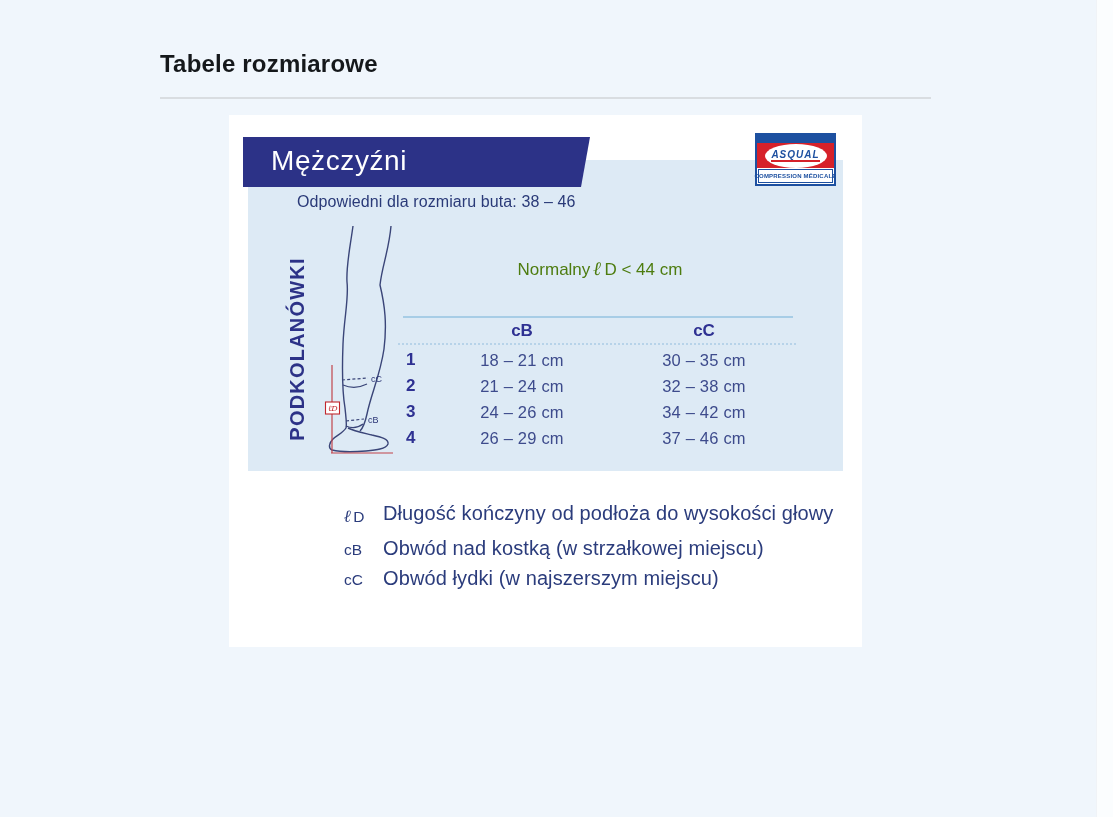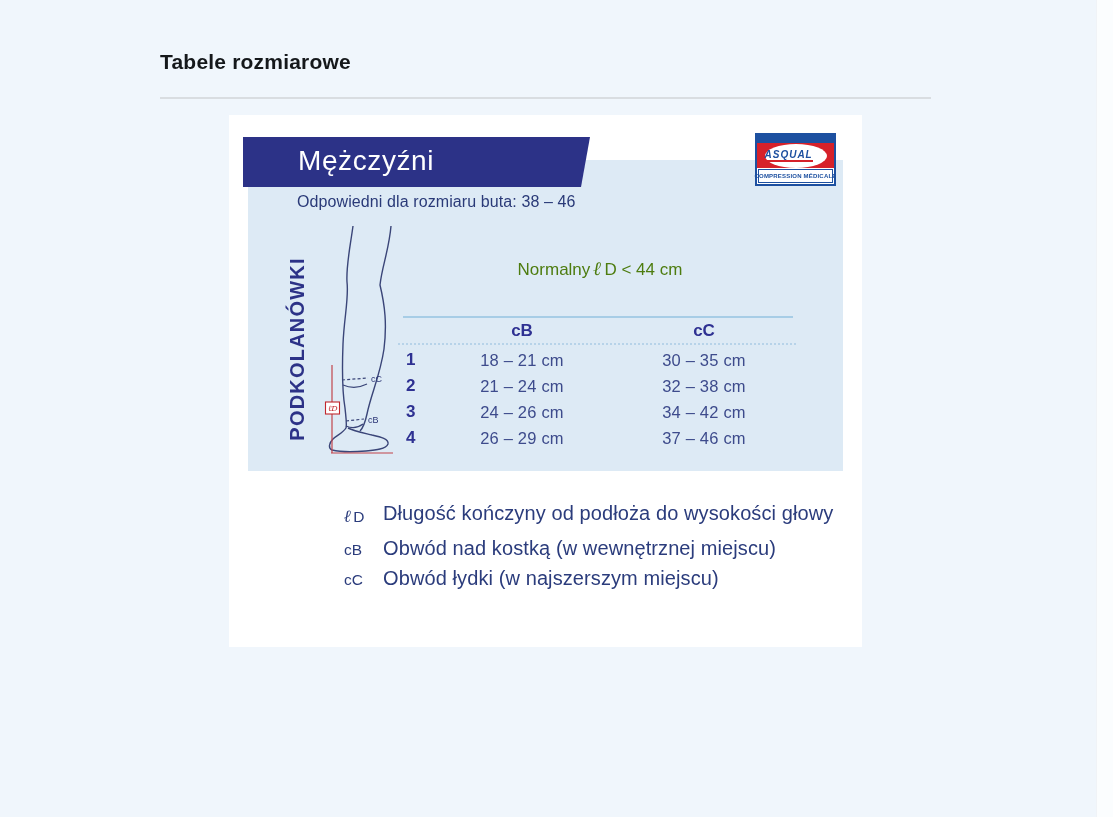--- a/index.html
+++ b/index.html
@@ -4,47 +4,47 @@
 <style>
   html,body{margin:0;padding:0;}
   body{
     width:1113px;height:817px;position:relative;overflow:hidden;
     background:#f0f6fc;
     font-family:"Liberation Sans", sans-serif;
   }
   .abs{position:absolute;}
 
   .page-title{
-    left:160px;top:50px;font-size:21px;font-weight:bold;color:#15181b;letter-spacing:.2px;
+    left:160px;top:50px;font-size:24px;font-weight:bold;color:#15181b;letter-spacing:.2px;
   }
   .divider{left:160px;top:97px;width:771px;height:2px;background:#d9dde1;}
 
   .scroll-track{right:0;top:0;width:16px;height:817px;background:#fbfdfe;border-left:1px solid #f0f3f7;}
 
   .card{left:229px;top:115px;width:633px;height:532px;background:#ffffff;}
 
   .panel{left:19px;top:45px;width:595px;height:311px;background:#ddeaf5;}
 
   .banner{
     left:14px;top:22px;width:347px;height:50px;background:#2c3287;z-index:3;
     clip-path:polygon(0 0,100% 0,calc(100% - 9px) 100%,0 100%);
     display:flex;align-items:center;
   }
   .banner-title{
-    color:#ffffff;font-size:28px;font-weight:400;letter-spacing:.6px;padding-left:55px;padding-bottom:2px;
+    color:#ffffff;font-size:28px;font-weight:400;letter-spacing:.6px;padding-left:28px;padding-bottom:2px;
   }
 
   .logo{left:526px;top:18px;width:81px;height:53px;background:#ffffff;border:2px solid #1d50a0;
     box-sizing:border-box;z-index:4;display:flex;flex-direction:column;}
   .logo-top{height:8px;background:#1d50a0;}
   .logo-mid{height:25px;background:#d6212a;position:relative;}
   .logo-oval{
     position:absolute;left:50%;top:50%;transform:translate(-50%,-50%);
     width:62px;height:24px;background:#ffffff;border-radius:50%;
-    display:flex;align-items:center;justify-content:flex-start;
+    display:flex;align-items:center;justify-content:center;
   }
   .logo-brand{
     font-size:10px;font-weight:bold;color:#1d50a0;letter-spacing:1px;
     border-bottom:2px solid #d6212a;line-height:11px;font-style:italic;
   }
   .logo-bottom{flex:1;background:#ffffff;display:flex;align-items:center;justify-content:center;margin:1px;border:1px solid #1d50a0;}
   .logo-sub{font-size:6px;font-weight:bold;color:#1d50a0;letter-spacing:.2px;white-space:nowrap;}
 
   .shoe-note{left:68px;top:78px;font-size:16px;color:#2a3a78;letter-spacing:.1px;z-index:4;}
 
@@ -176,21 +176,21 @@
     <div class="legend-item">
       <div class="legend-sym">
         <span class="script-l">ℓ</span><span>D</span>
       </div>
       <div class="legend-text">
         <div>Długość kończyny od podłoża do wysokości głowy</div>
       </div>
     </div>
     <div class="legend-item li-2">
       <div class="legend-sym">cB</div>
-      <div class="legend-text">Obwód nad kostką (w wewnętrznej miejscu)</div>
+      <div class="legend-text">Obwód nad kostką (w strzałkowej miejscu)</div>
     </div>
     <div class="legend-item li-3">
       <div class="legend-sym">cC</div>
       <div class="legend-text">Obwód łydki (w najszerszym miejscu)</div>
     </div>
   </div>
 
 </div>
 
 </body></html>

